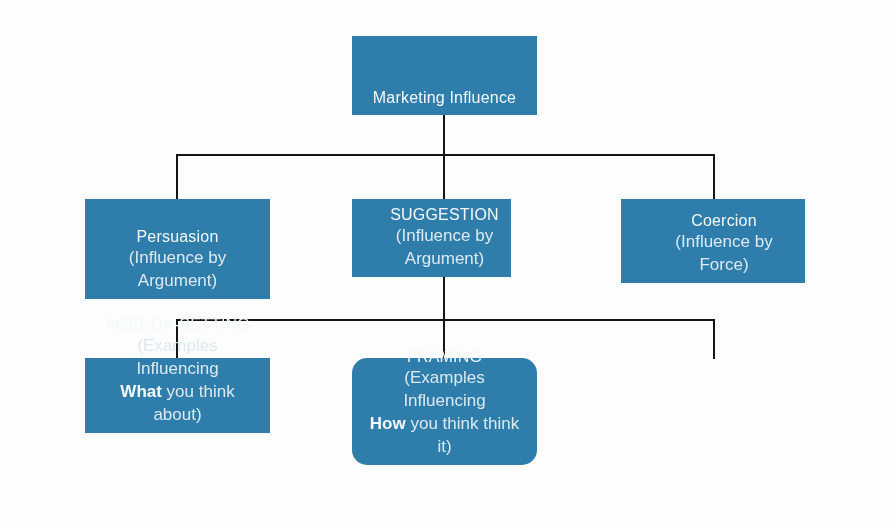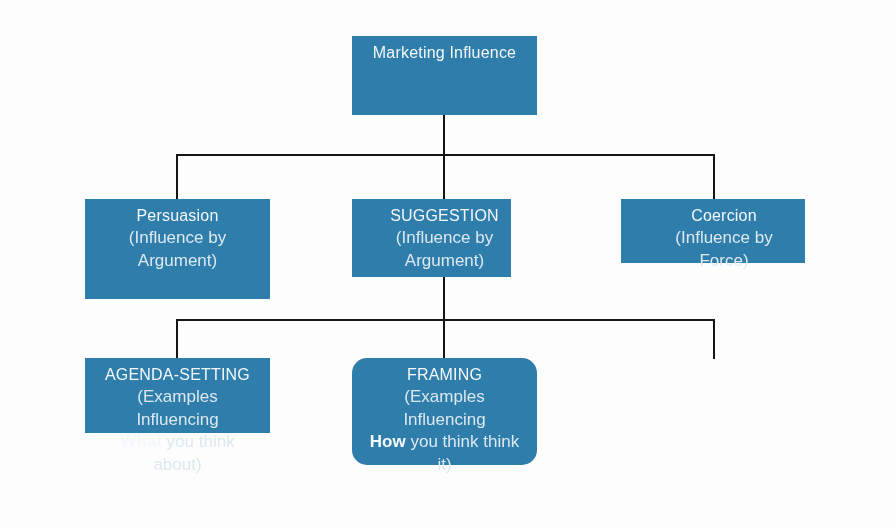--- a/index.html
+++ b/index.html
@@ -15,21 +15,21 @@
     background: #fdfdfd;
     overflow: hidden;
   }
   .node {
     position: absolute;
     background: #2e7dab;
     color: #eef4f7;
     display: flex;
     flex-direction: column;
     align-items: center;
-    justify-content: flex-start;
+    justify-content: flex-end;
     text-align: center;
     box-sizing: border-box;
     padding: 6px 10px;
   }
   .node .title {
     font-size: 16px;
     line-height: 1.35;
     color: #f4f8fa;
     letter-spacing: 0.2px;
   }
@@ -48,21 +48,21 @@
   }
   .vline { width: 2px; }
   .hline { height: 2px; }
 
   
   #node-root        { left: 352px; top: 36px;  width: 185px; height: 79px; }
 
   
   #node-persuasion  { left: 85px;  top: 199px; width: 185px; height: 100px; }
   #node-suggestion  { left: 352px; top: 199px; width: 159px; height: 78px; padding-left: 36px; }
-  #node-coercion    { left: 621px; top: 199px; width: 184px; height: 64px; padding-left: 32px; }
+  #node-coercion    { left: 621px; top: 199px; width: 184px; height: 84px; padding-left: 32px; }
 
   
   #node-agenda      { left: 85px;  top: 358px; width: 185px; height: 75px; }
   #node-framing     { left: 352px; top: 358px; width: 185px; height: 107px; border-radius: 15px; }
   #node-priming     { left: 621px; top: 358px; width: 184px; height: 107px; }
 
   
   #conn-root-down   { left: 443px; top: 115px; height: 85px; }
   #conn-l2-h        { left: 176px; top: 154px; width: 539px; }
   #conn-l2-left     { left: 176px; top: 154px; height: 46px; }

